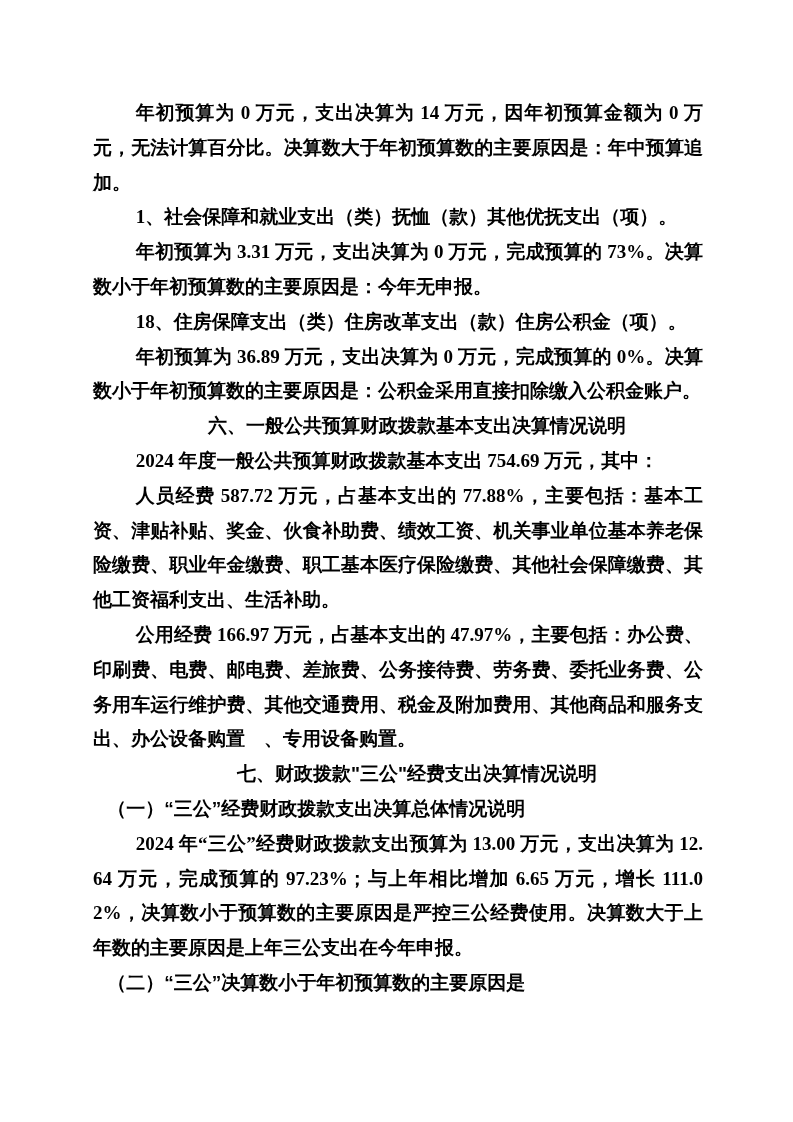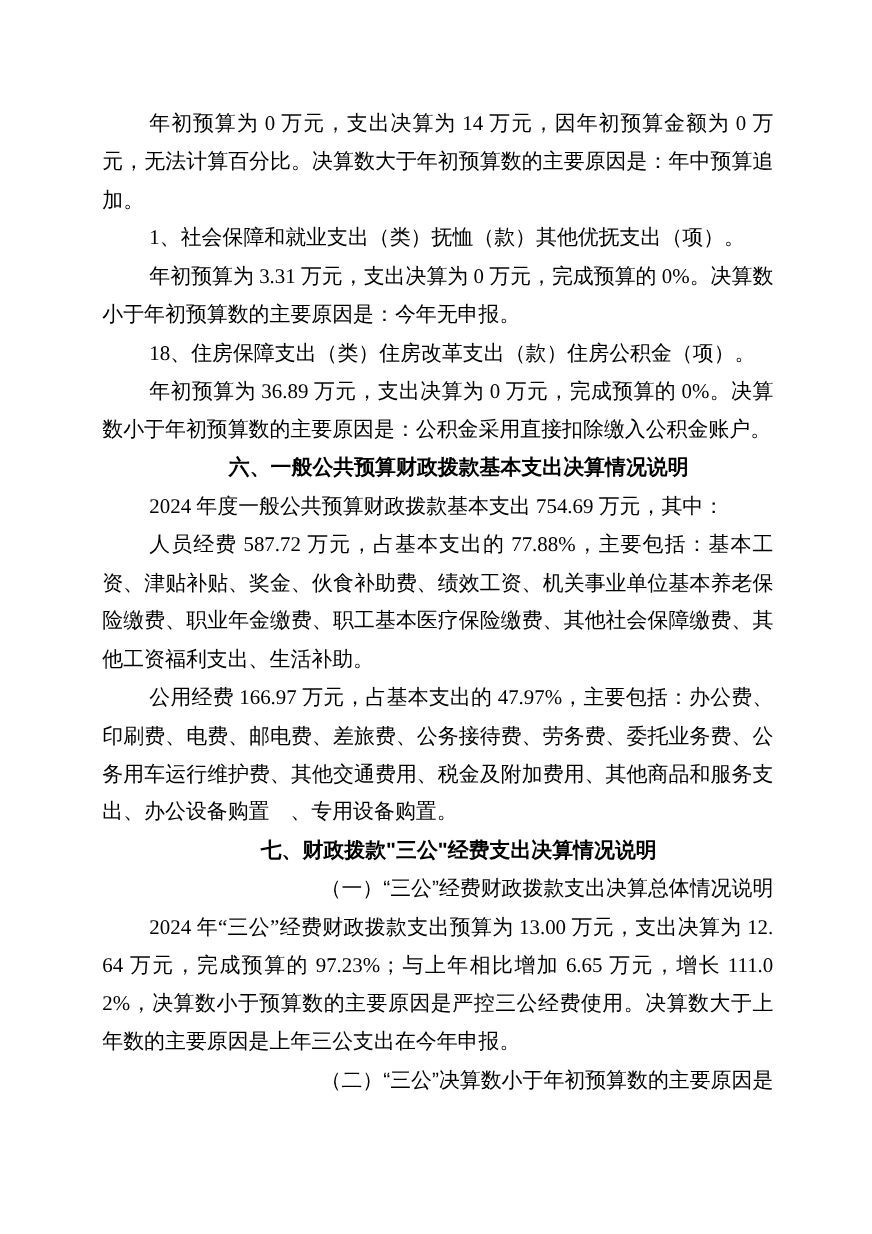--- a/index.html
+++ b/index.html
@@ -25,42 +25,43 @@
     padding: 0;
     font-size: 19px;
     line-height: 34.8px;
     color: #000000;
     text-align: justify;
     word-break: break-all;
   }
   .body-text {
     font-family: "Liberation Serif", "DejaVu Serif", serif;
     text-indent: 2.25em;
+    font-weight: bold;
   }
   .heading-main {
     font-family: "Liberation Sans", "DejaVu Sans", sans-serif;
     font-weight: 700;
     text-indent: 2em;
     text-align: center;
   }
   .heading-sub {
     font-family: "Liberation Sans", "DejaVu Sans", sans-serif;
-    font-weight: 400;
+    font-weight: 700;
     text-indent: 0.75em;
-    text-align: right;
+    text-align: left;
   }
 </style>
 </head>
 <body>
 
 <div class="page">
   <div class="content" id="doc-content">
       <p class="para body-text">年初预算为 0 万元，支出决算为 14 万元，因年初预算金额为 0 万元，无法计算百分比。决算数大于年初预算数的主要原因是：年中预算追加。</p>
       <p class="para body-text">1、社会保障和就业支出（类）抚恤（款）其他优抚支出（项）。</p>
-      <p class="para body-text">年初预算为 3.31 万元，支出决算为 0 万元，完成预算的 0%。决算数小于年初预算数的主要原因是：今年无申报。</p>
+      <p class="para body-text">年初预算为 3.31 万元，支出决算为 0 万元，完成预算的 73%。决算数小于年初预算数的主要原因是：今年无申报。</p>
       <p class="para body-text">18、住房保障支出（类）住房改革支出（款）住房公积金（项）。</p>
       <p class="para body-text">年初预算为 36.89 万元，支出决算为 0 万元，完成预算的 0%。决算数小于年初预算数的主要原因是：公积金采用直接扣除缴入公积金账户。</p>
       <p class="para heading-main">六、一般公共预算财政拨款基本支出决算情况说明</p>
       <p class="para body-text">2024 年度一般公共预算财政拨款基本支出 754.69 万元，其中：</p>
       <p class="para body-text">人员经费 587.72 万元，占基本支出的 77.88%，主要包括：基本工资、津贴补贴、奖金、伙食补助费、绩效工资、机关事业单位基本养老保险缴费、职业年金缴费、职工基本医疗保险缴费、其他社会保障缴费、其他工资福利支出、生活补助。</p>
       <p class="para body-text">公用经费 166.97 万元，占基本支出的 47.97%，主要包括：办公费、印刷费、电费、邮电费、差旅费、公务接待费、劳务费、委托业务费、公务用车运行维护费、其他交通费用、税金及附加费用、其他商品和服务支出、办公设备购置　、专用设备购置。</p>
       <p class="para heading-main">七、财政拨款"三公"经费支出决算情况说明</p>
       <p class="para heading-sub">（一）“三公”经费财政拨款支出决算总体情况说明</p>
       <p class="para body-text">2024 年“三公”经费财政拨款支出预算为 13.00 万元，支出决算为 12.64 万元，完成预算的 97.23%；与上年相比增加 6.65 万元，增长 111.02%，决算数小于预算数的主要原因是严控三公经费使用。决算数大于上年数的主要原因是上年三公支出在今年申报。</p>
       <p class="para heading-sub">（二）“三公”决算数小于年初预算数的主要原因是</p>

